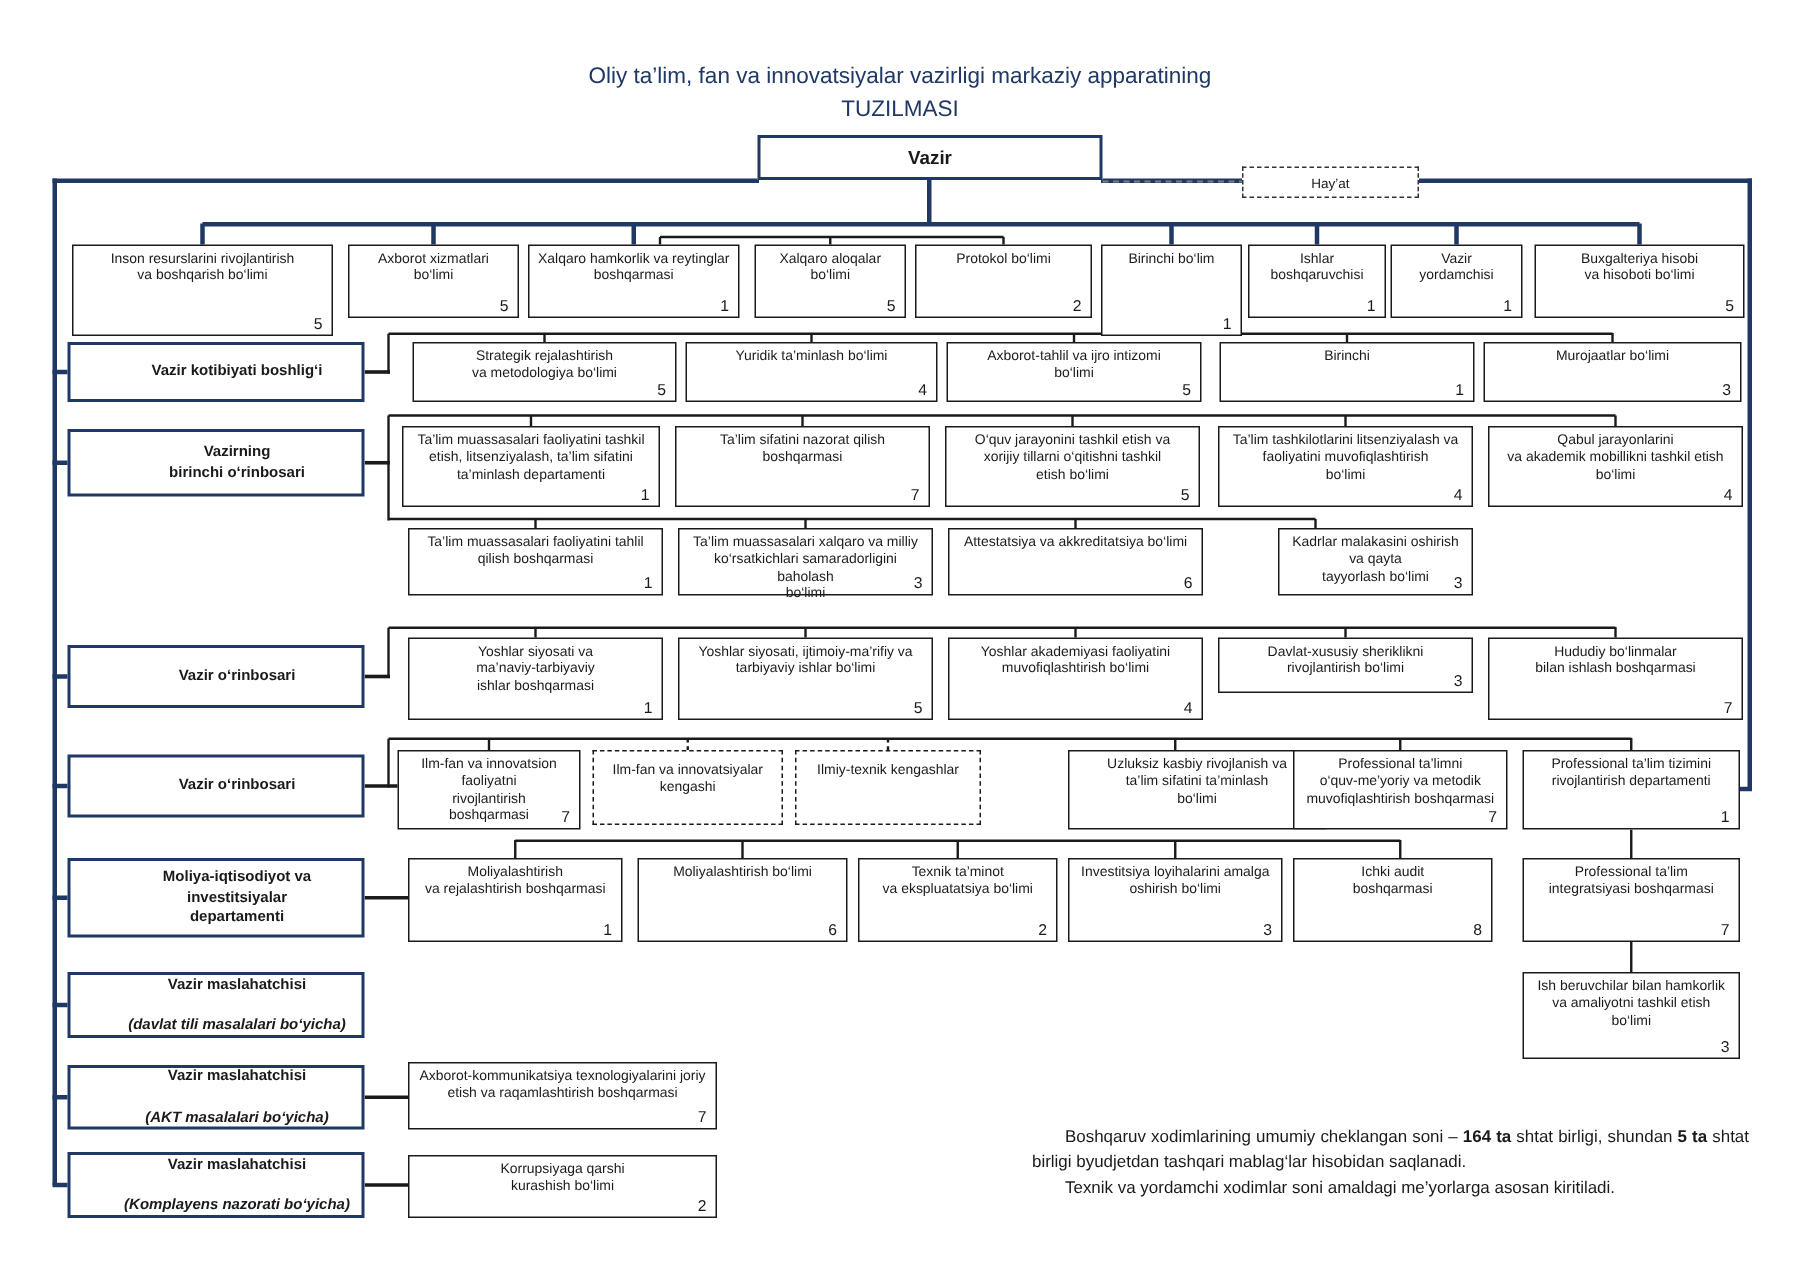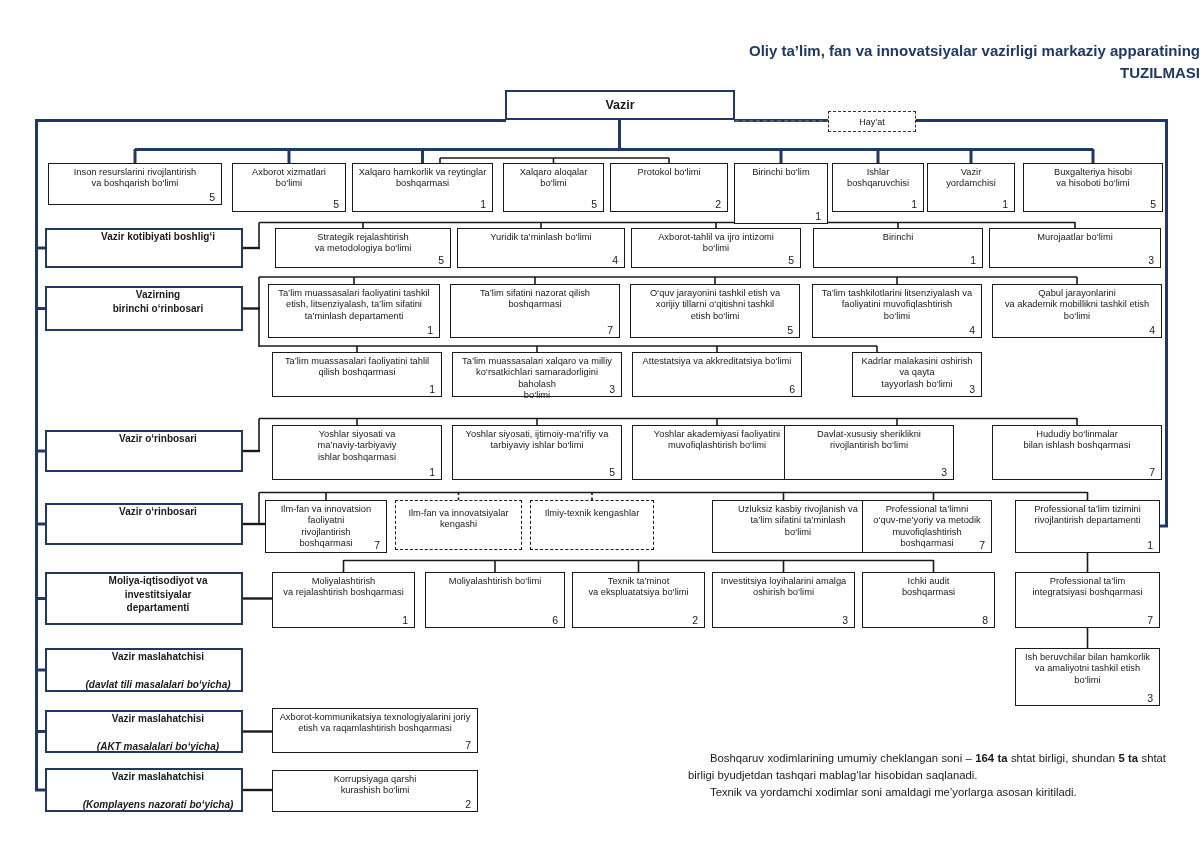--- a/index.html
+++ b/index.html
@@ -1,27 +1,27 @@
 <!DOCTYPE html>
 <html><head>
 <meta charset="utf-8">
 <style>
   html,body{margin:0;padding:0;background:#ffffff;}
   .stage{position:relative;width:1200px;height:848px;background:#fff;
          font-family:"Liberation Sans",sans-serif;color:#1a1a1a;overflow:hidden;}
-  .title{position:absolute;top:40px;left:0;width:100%;text-align:right;
-         color:#1f3864;font-weight:bold;font-size:15px;line-height:1.45;}
+  .title{position:absolute;top:40px;left:0;width:100%;text-align:center;
+         color:#1f3864;font-weight:normal;font-size:15px;line-height:1.45;}
   .box{position:absolute;background:#fff;border:1.7px solid #1a1a1a;box-sizing:border-box;
        text-align:center;}
   .box .lbl{display:block;white-space:pre-line;font-size:9.3px;line-height:1.22;padding:3px 3px 0;}
   .box .num{position:absolute;right:6px;bottom:1px;font-size:10.5px;}
   .box.dash{border:1.7px dashed #1a1a1a;}
   .box.dash .lbl{padding-top:7px;}
   .hbox{position:absolute;background:#fff;border:2.4px solid #203864;box-sizing:border-box;
-        display:flex;flex-direction:column;align-items:center;
+        display:flex;flex-direction:column;align-items:center;justify-content:center;
         text-align:center;font-weight:bold;font-size:10px;line-height:1.35;padding-left:28px;}
   .hbox .lbl{white-space:pre-line;}
   .hbox .sub{font-style:italic;margin-top:14px;}
   .vazir{position:absolute;background:#fff;border:2.6px solid #203864;box-sizing:border-box;
          display:flex;align-items:center;justify-content:center;font-weight:bold;font-size:12.5px;}
   .hayat{position:absolute;background:#fff;border:1.4px dashed #333;box-sizing:border-box;
          display:flex;align-items:center;justify-content:center;font-size:9px;}
   svg.wires{position:absolute;left:0;top:0;pointer-events:none;}
   .footer{position:absolute;left:688px;top:750px;width:478px;font-size:11.3px;
           line-height:1.5;text-align:justify;}
@@ -121,25 +121,25 @@
   </svg>
 
   <div class="title">
     <div>Oliy ta’lim, fan va innovatsiyalar vazirligi markaziy apparatining</div>
     <div>TUZILMASI</div>
   </div>
 
   <div class="vazir" style="left:505px;top:90px;width:230px;height:30px">
     <span class="lbl">Vazir</span>
   </div>
-  <div class="hayat" style="left:828px;top:111px;width:88px;height:21px">
+  <div class="hayat" style="left:828px;top:111px;width:118px;height:21px">
     <span>Hay’at</span>
   </div>
 
-  <div class="box" style="left:48px;top:163px;width:174px;height:42px">
+  <div class="box" style="left:48px;top:163px;width:174px;height:61px">
     <span class="lbl">Inson resurslarini rivojlantirish
 va boshqarish bo‘limi</span>
     <span class="num">5</span>
   </div>
   <div class="box" style="left:232px;top:163px;width:114px;height:49px">
     <span class="lbl">Axborot xizmatlari
 bo‘limi</span>
     <span class="num">5</span>
   </div>
   <div class="box" style="left:352px;top:163px;width:141px;height:49px">
@@ -268,21 +268,21 @@
   <div class="box" style="left:452px;top:425px;width:170px;height:55px">
     <span class="lbl">Yoshlar siyosati, ijtimoiy-ma’rifiy va
 tarbiyaviy ishlar bo‘limi</span>
     <span class="num">5</span>
   </div>
   <div class="box" style="left:632px;top:425px;width:170px;height:55px">
     <span class="lbl">Yoshlar akademiyasi faoliyatini
 muvofiqlashtirish bo‘limi</span>
     <span class="num">4</span>
   </div>
-  <div class="box" style="left:784px;top:425px;width:170px;height:55px">
+  <div class="box" style="left:812px;top:425px;width:170px;height:37px">
     <span class="lbl">Davlat-xususiy sheriklikni
 rivojlantirish bo‘limi</span>
     <span class="num">3</span>
   </div>
   <div class="box" style="left:992px;top:425px;width:170px;height:55px">
     <span class="lbl">Hududiy bo‘linmalar
 bilan ishlash boshqarmasi</span>
     <span class="num">7</span>
   </div>
 
@@ -301,21 +301,21 @@
   <div class="box dash" style="left:395px;top:500px;width:127px;height:50px">
     <span class="lbl">Ilm-fan va innovatsiyalar
 kengashi</span>
   </div>
   <div class="box" style="left:712px;top:500px;width:172px;height:53px">
     <span class="lbl">Uzluksiz kasbiy rivojlanish va
 ta’lim sifatini ta’minlash
 bo‘limi</span>
     <span class="num">3</span>
   </div>
-  <div class="box" style="left:862px;top:500px;width:130px;height:53px">
+  <div class="box" style="left:862px;top:500px;width:143px;height:53px">
     <span class="lbl">Professional ta’limni
 o‘quv-me’yoriy va metodik
 muvofiqlashtirish boshqarmasi</span>
     <span class="num">7</span>
   </div>
   <div class="box" style="left:1015px;top:500px;width:145px;height:53px">
     <span class="lbl">Professional ta’lim tizimini
 rivojlantirish departamenti</span>
     <span class="num">1</span>
   </div>

